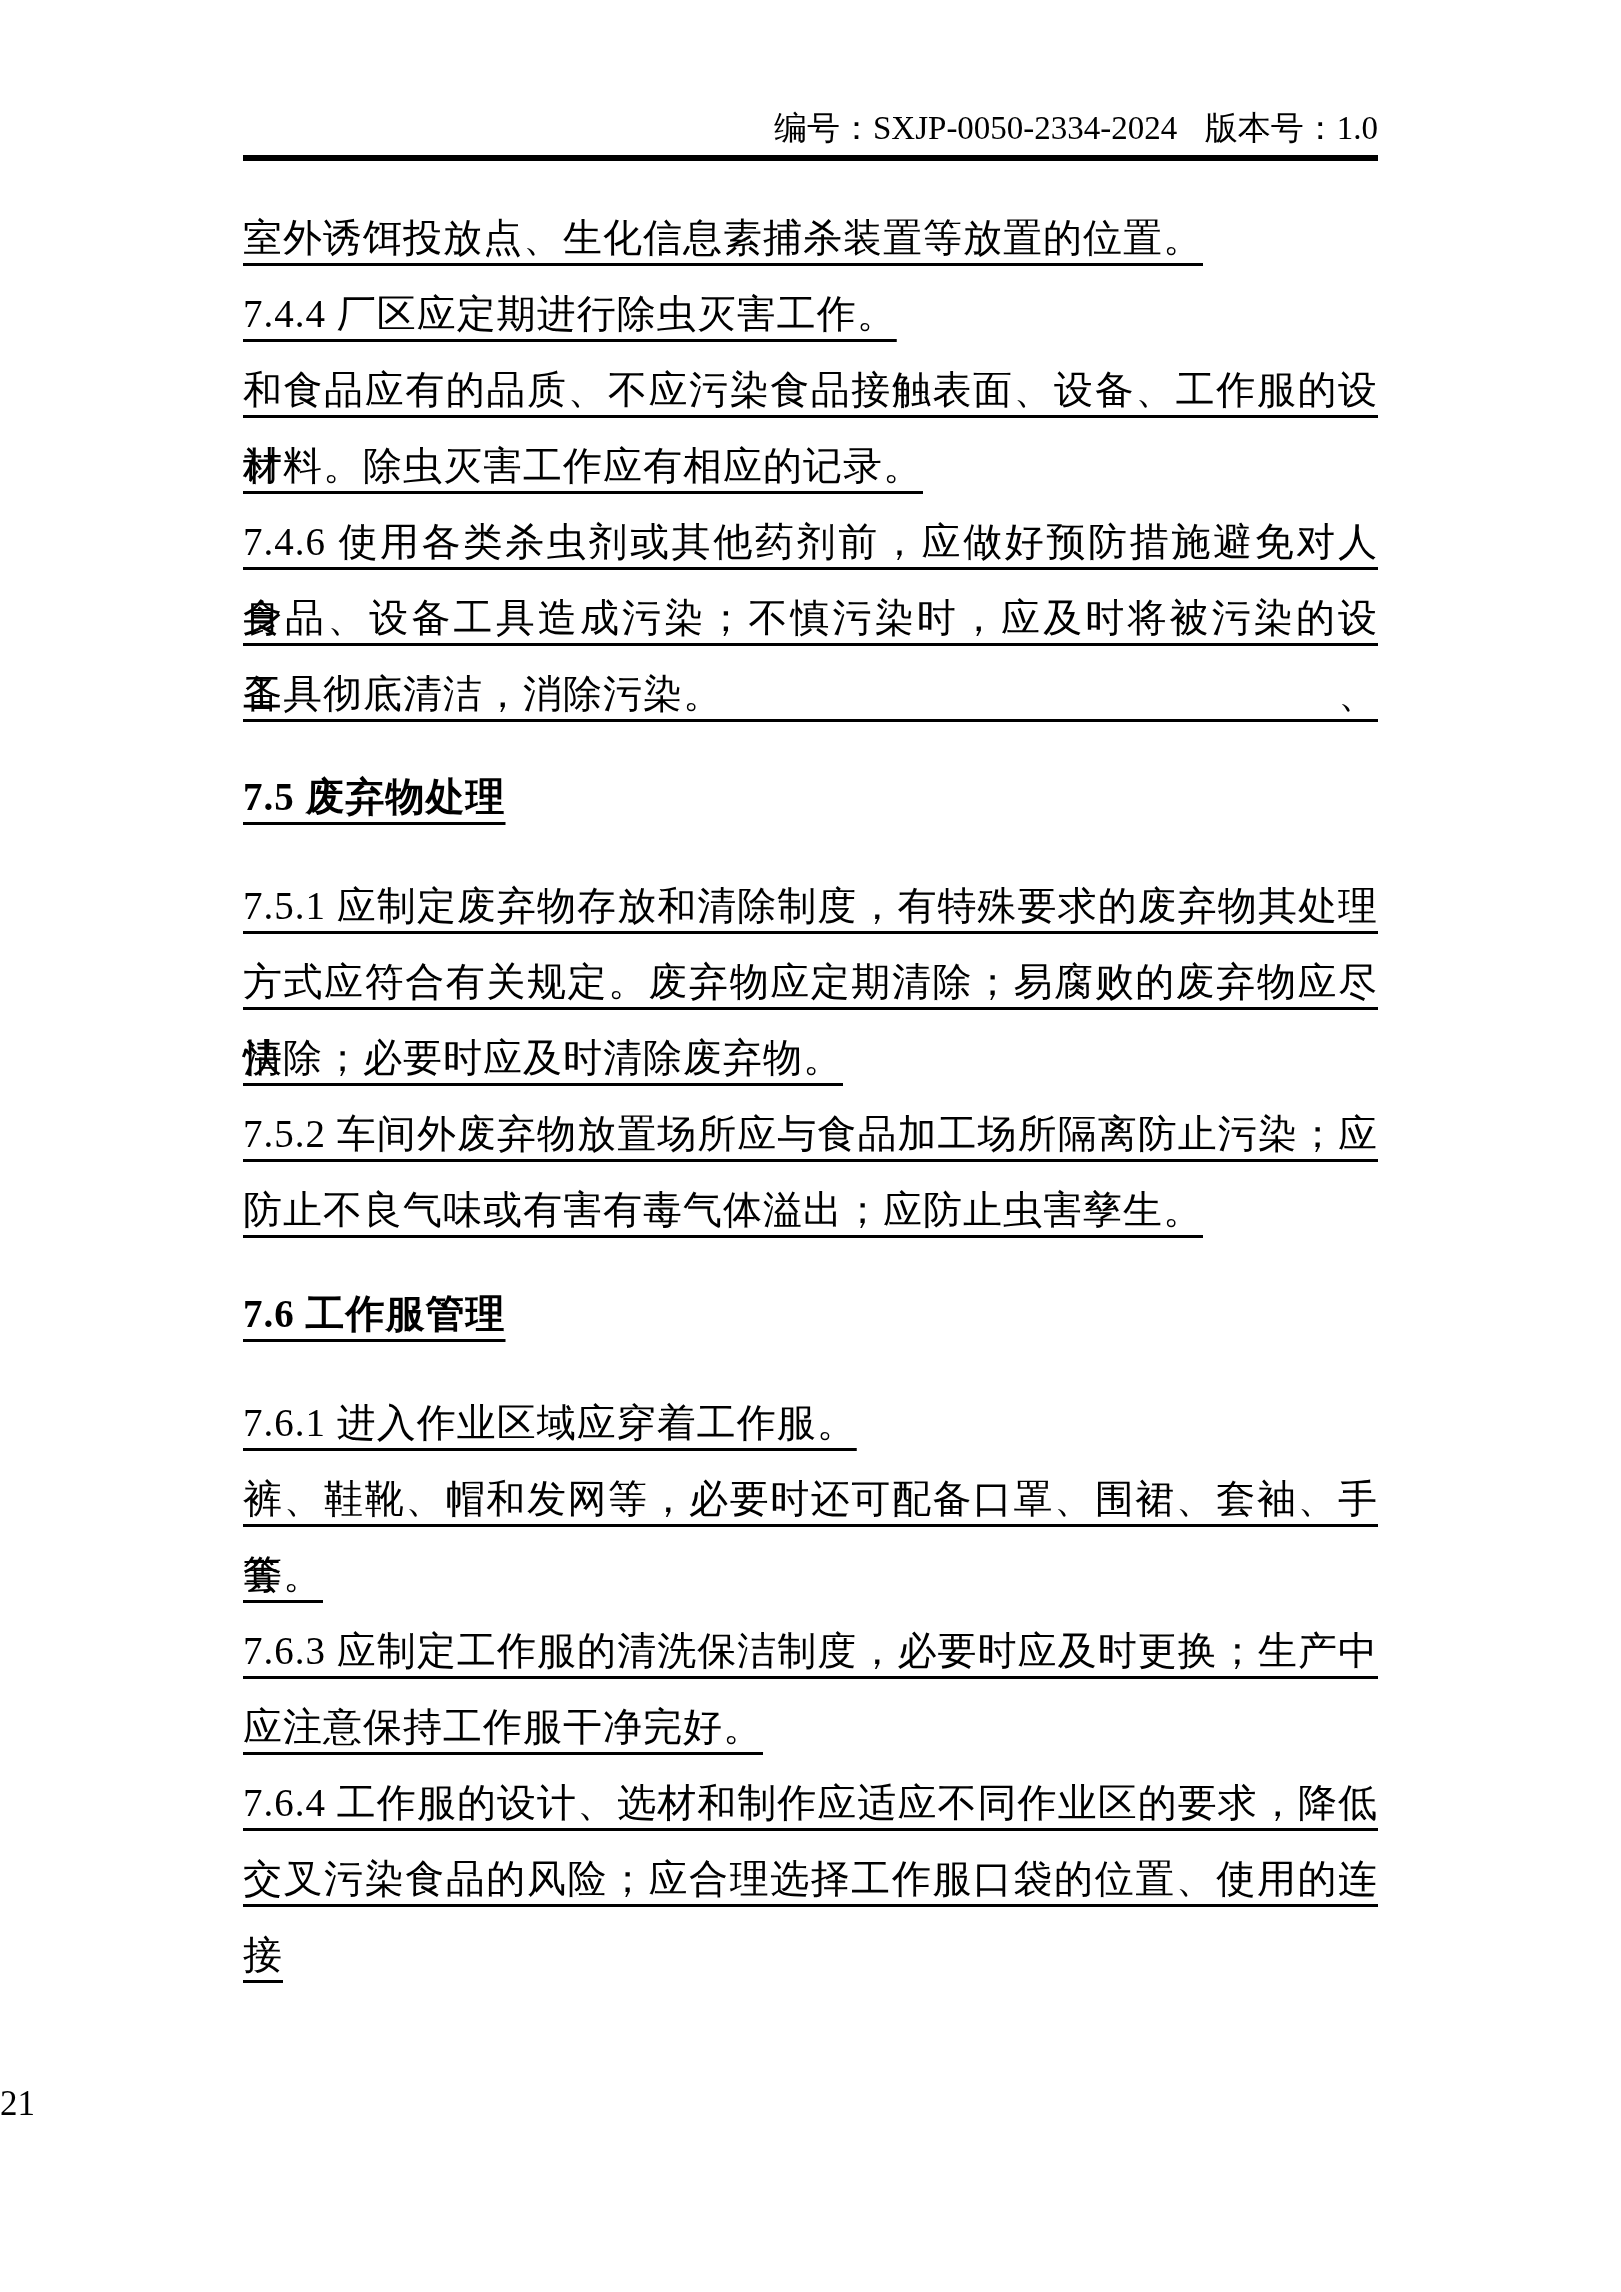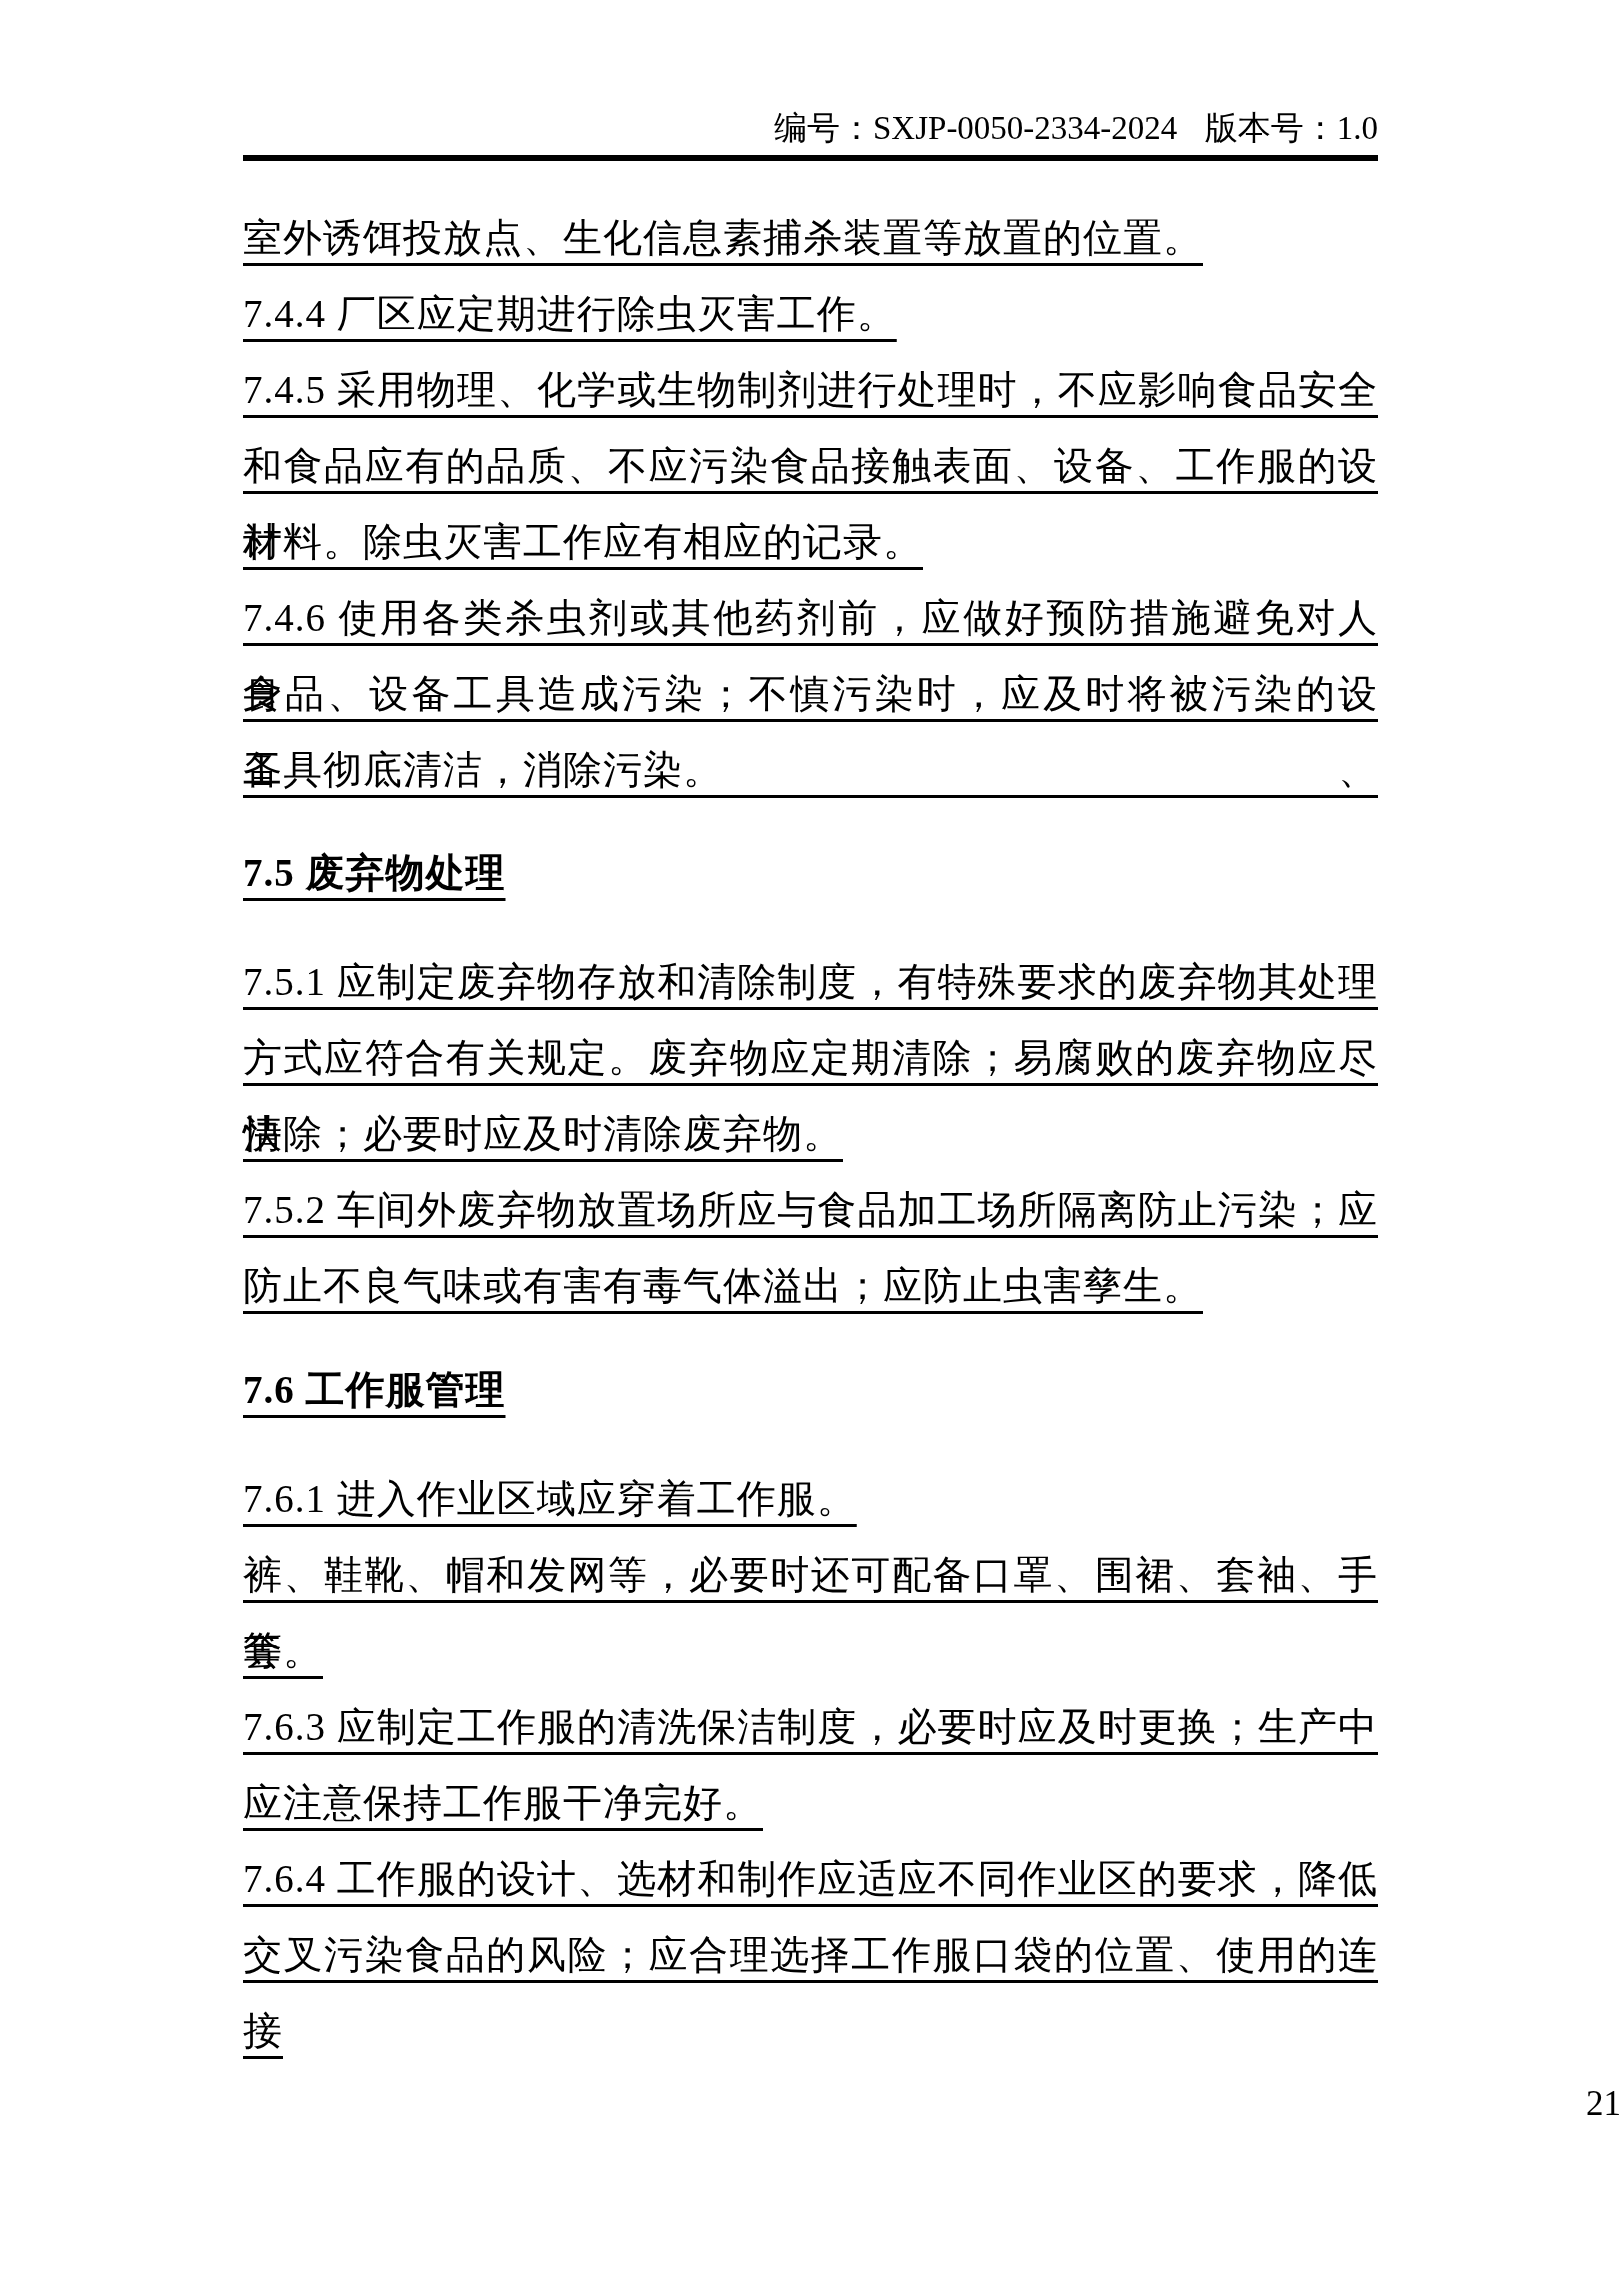--- a/index.html
+++ b/index.html
@@ -68,39 +68,38 @@
     margin-bottom: 33px;
   }
   
   .page-footer {
     position: absolute;
     top: 2082px;
     left: 0;
     width: 1621px;
     height: 43px;
     line-height: 43px;
-    text-align: right;
+    text-align: left;
     font-size: 35px;
   }
 </style>
 </head>
 <body>
 
 <div class="page">
 
   <div class="page-header">
     <span class="bold">编号：</span><span>SXJP-0050-2334-2024</span><span class="version-label">版本号：</span><span>1.0</span>
   </div>
 
   <div class="header-rule"></div>
 
   <div class="doc-body">
       <div class="doc-line">室外诱饵投放点、生化信息素捕杀装置等放置的位置。</div>
       <div class="doc-line">7.4.4 厂区应定期进行除虫灭害工作。</div>
-      <div class="doc-line justify">7.4.5 采用物理、化学或生物制剂进行处理时，不应影响食品安全</div>
       <div class="doc-line justify">和食品应有的品质、不应污染食品接触表面、设备、工作服的设计</div>
       <div class="doc-line">材料。除虫灭害工作应有相应的记录。</div>
       <div class="doc-line justify">7.4.6 使用各类杀虫剂或其他药剂前，应做好预防措施避免对人身、</div>
       <div class="doc-line justify">食品、设备工具造成污染；不慎污染时，应及时将被污染的设备、</div>
       <div class="doc-line">工具彻底清洁，消除污染。</div>
       <div class="doc-line heading">7.5 废弃物处理</div>
       <div class="doc-line justify">7.5.1 应制定废弃物存放和清除制度，有特殊要求的废弃物其处理</div>
       <div class="doc-line justify">方式应符合有关规定。废弃物应定期清除；易腐败的废弃物应尽快</div>
       <div class="doc-line">清除；必要时应及时清除废弃物。</div>
       <div class="doc-line justify">7.5.2 车间外废弃物放置场所应与食品加工场所隔离防止污染；应</div>

